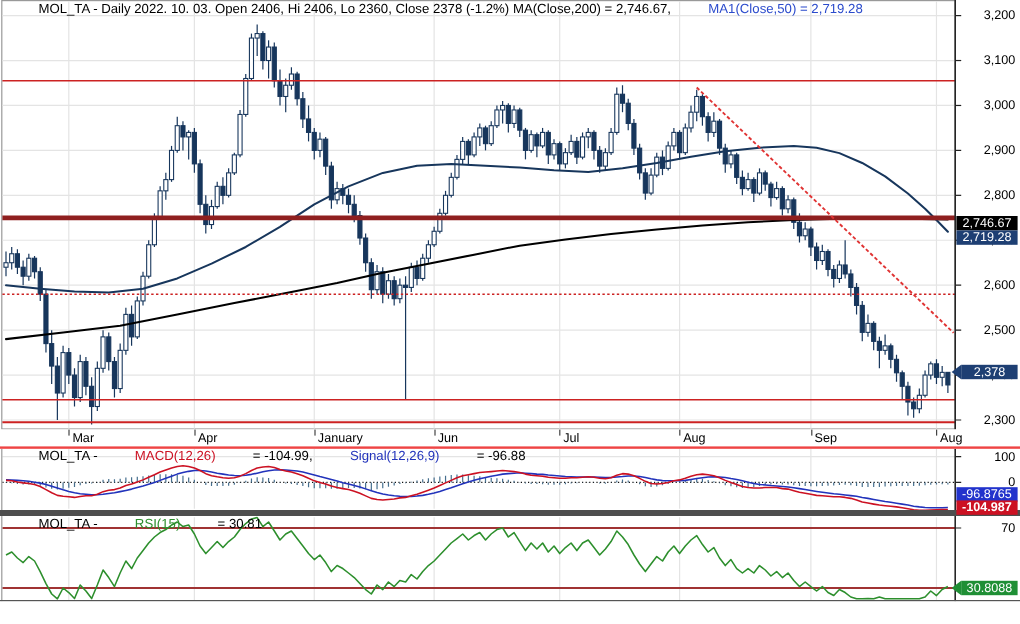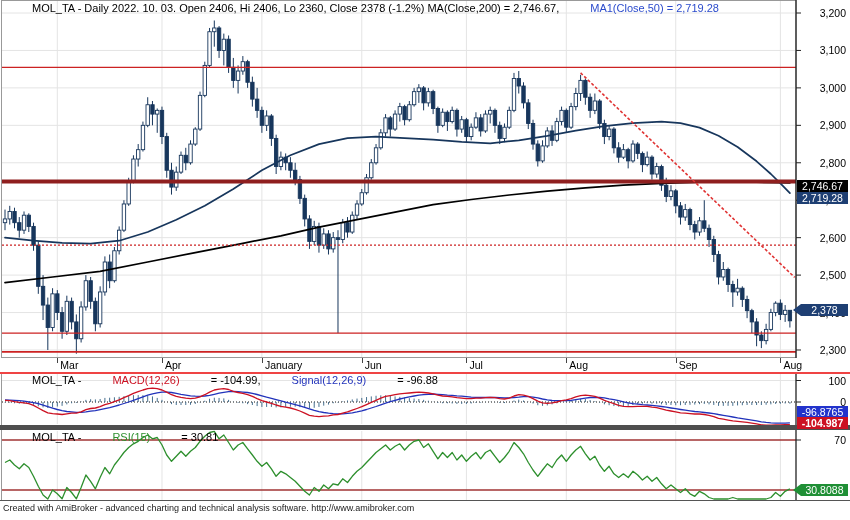--- a/index.html
+++ b/index.html
@@ -664,14 +664,13 @@
     </div>
   <div class="rsi-bottom"></div>
 
   <div class="badge" id="badge-ma200" style="top:180px;">2,746.67</div>
   <div class="badge" id="badge-ma50" style="top:192px;">2,719.28</div>
   <div class="badge arrow" id="badge-close" style="top:304px;">2,378</div>
   <div class="badge" id="badge-signal" style="top:406px;">-96.8765</div>
   <div class="badge" id="badge-macd" style="top:417px;font-weight:bold;">-104.987</div>
   <div class="badge arrow" id="badge-rsi" style="top:484px;">30.8088</div>
 
-  <div class="footer">Created with AmiBroker - advanced charting and technical analysis software. http://www.amibroker.com</div>
 </div>
 
 </body></html>

